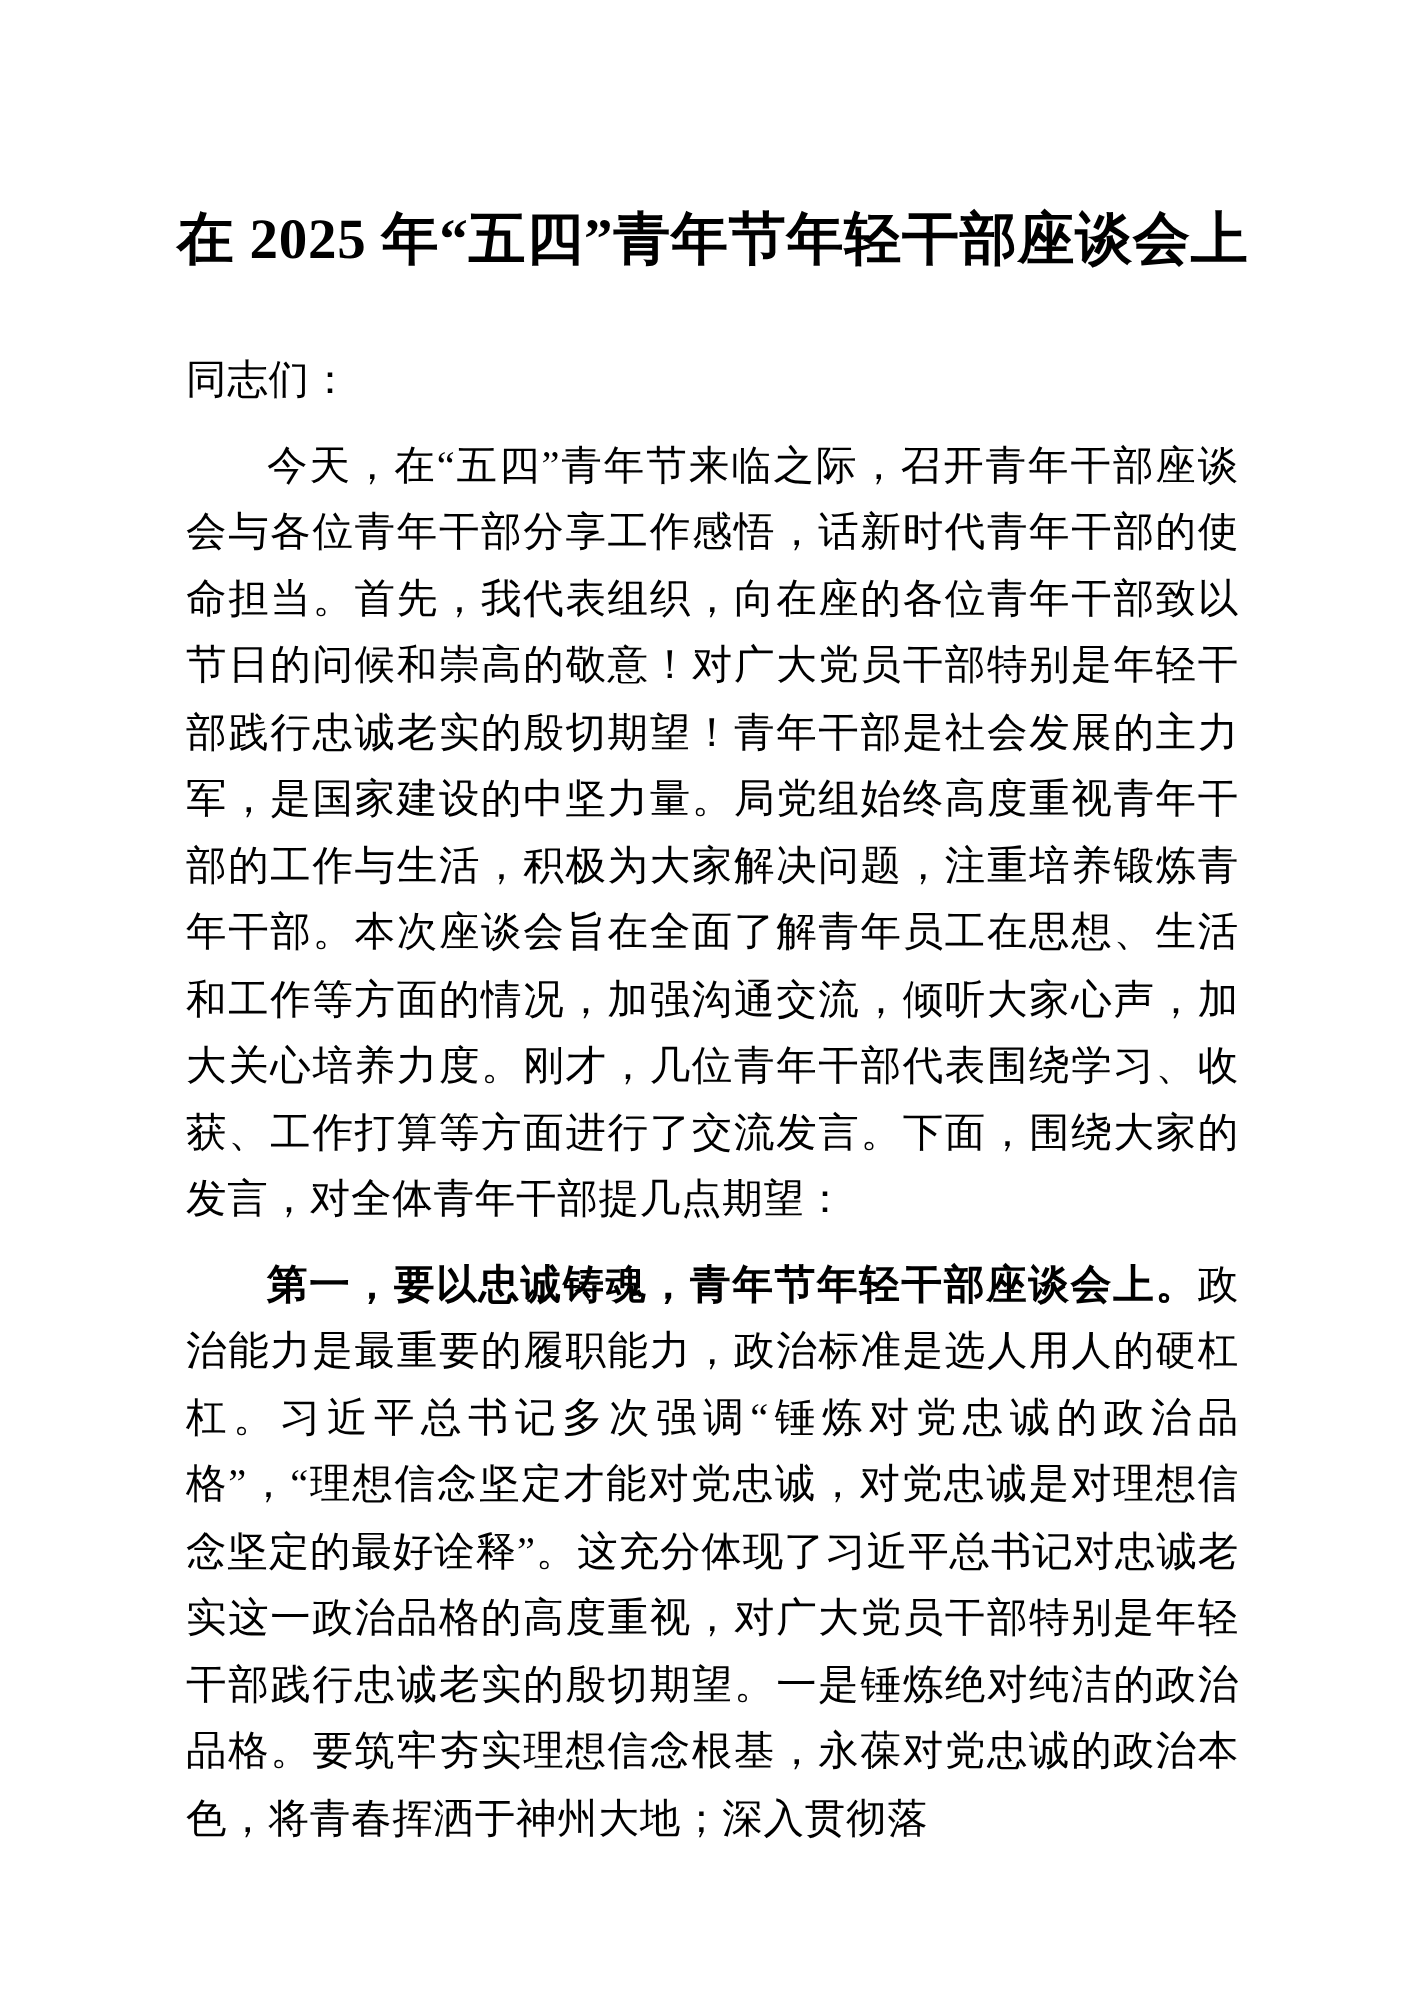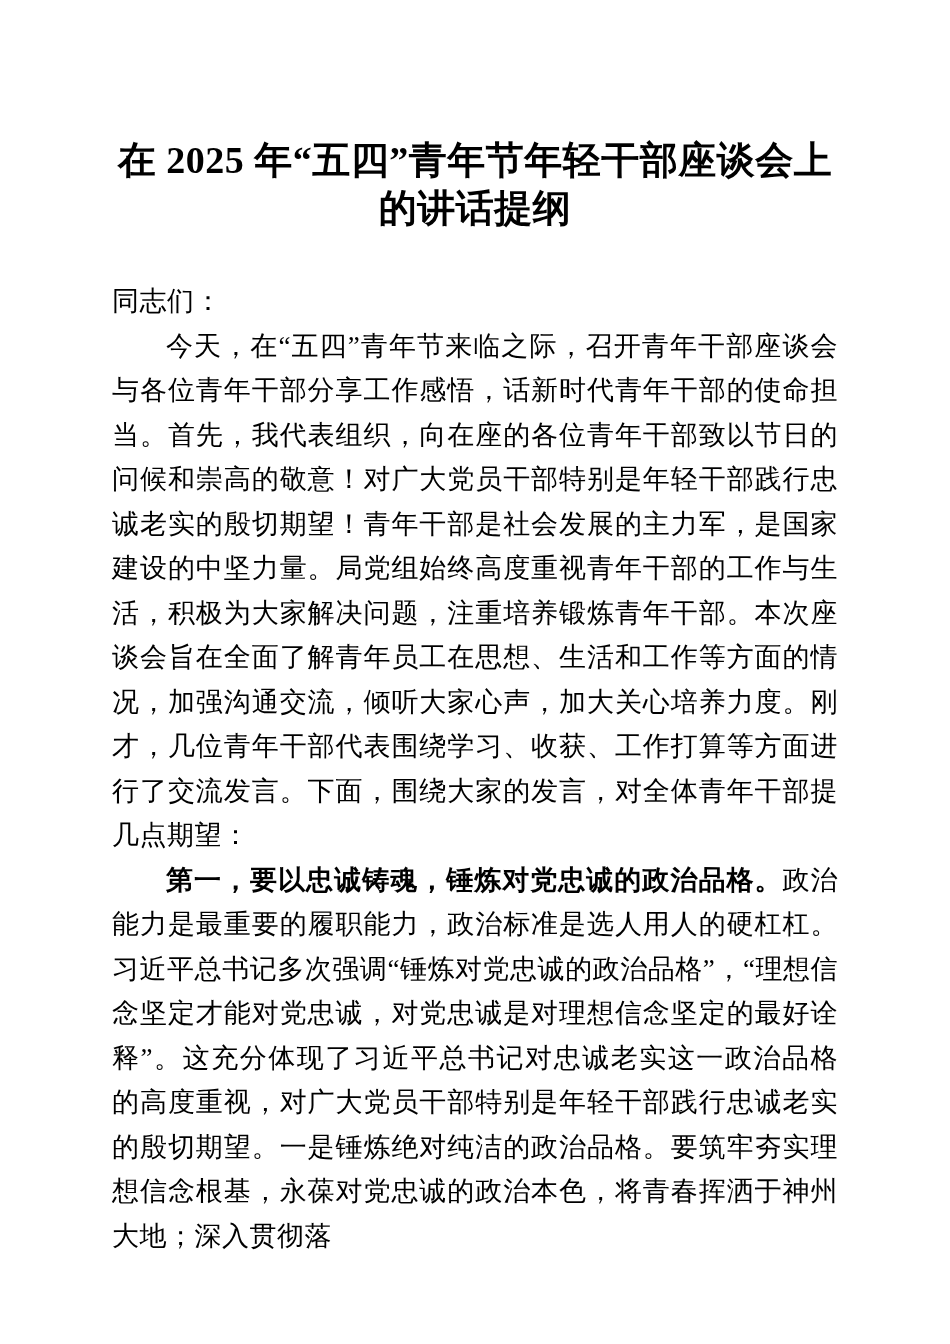--- a/index.html
+++ b/index.html
@@ -27,43 +27,42 @@
   .doc-body {
     margin: 47px 112px 0 112px;
     width: 726px;
     font-size: 27px;
     line-height: 44.5px;
     text-align: justify;
     text-justify: inter-character;
     letter-spacing: 0.5px;
   }
   .doc-body p {
-    margin: 0;
+    margin: 12px;
     padding: 0;
   }
   .para-indent {
     text-indent: 2em;
   }
   .bold-lead {
     font-weight: 700;
   }
 </style>
 </head>
 <body>
 
 <div class="page">
 
   <div class="doc-title">
     <div>在 2025 年“五四”青年节年轻干部座谈会上</div>
-    <div>的讲话提纲</div>
   </div>
 
   <div class="doc-body">
 
     <p>同志们：</p>
 
     <p class="para-indent"><span>今天，在“五四”青年节来临之际，召开青年干部座谈会与各位青年干部分享工作感悟，话新时代青年干部的使命担当。首先，我代表组织，向在座的各位青年干部致以节日的问候和崇高的敬意！对广大党员干部特别是年轻干部践行忠诚老实的殷切期望！青年干部是社会发展的主力军，是国家建设的中坚力量。局党组始终高度重视青年干部的工作与生活，积极为大家解决问题，注重培养锻炼青年干部。本次座谈会旨在全面了解青年员工在思想、生活和工作等方面的情况，加强沟通交流，倾听大家心声，加大关心培养力度。刚才，几位青年干部代表围绕学习、收获、工作打算等方面进行了交流发言。下面，围绕大家的发言，对全体青年干部提几点期望：</span></p>
 
-    <p class="para-indent"><span class="bold-lead">第一，要以忠诚铸魂，锤炼对党忠诚的政治品格。</span><span>政治能力是最重要的履职能力，政治标准是选人用人的硬杠杠。习近平总书记多次强调“锤炼对党忠诚的政治品格”，“理想信念坚定才能对党忠诚，对党忠诚是对理想信念坚定的最好诠释”。这充分体现了习近平总书记对忠诚老实这一政治品格的高度重视，对广大党员干部特别是年轻干部践行忠诚老实的殷切期望。一是锤炼绝对纯洁的政治品格。要筑牢夯实理想信念根基，永葆对党忠诚的政治本色，将青春挥洒于神州大地；深入贯彻落</span></p>
+    <p class="para-indent"><span class="bold-lead">第一，要以忠诚铸魂，青年节年轻干部座谈会上。</span><span>政治能力是最重要的履职能力，政治标准是选人用人的硬杠杠。习近平总书记多次强调“锤炼对党忠诚的政治品格”，“理想信念坚定才能对党忠诚，对党忠诚是对理想信念坚定的最好诠释”。这充分体现了习近平总书记对忠诚老实这一政治品格的高度重视，对广大党员干部特别是年轻干部践行忠诚老实的殷切期望。一是锤炼绝对纯洁的政治品格。要筑牢夯实理想信念根基，永葆对党忠诚的政治本色，将青春挥洒于神州大地；深入贯彻落</span></p>
 
   </div>
 
 </div>
 
 </body></html>

